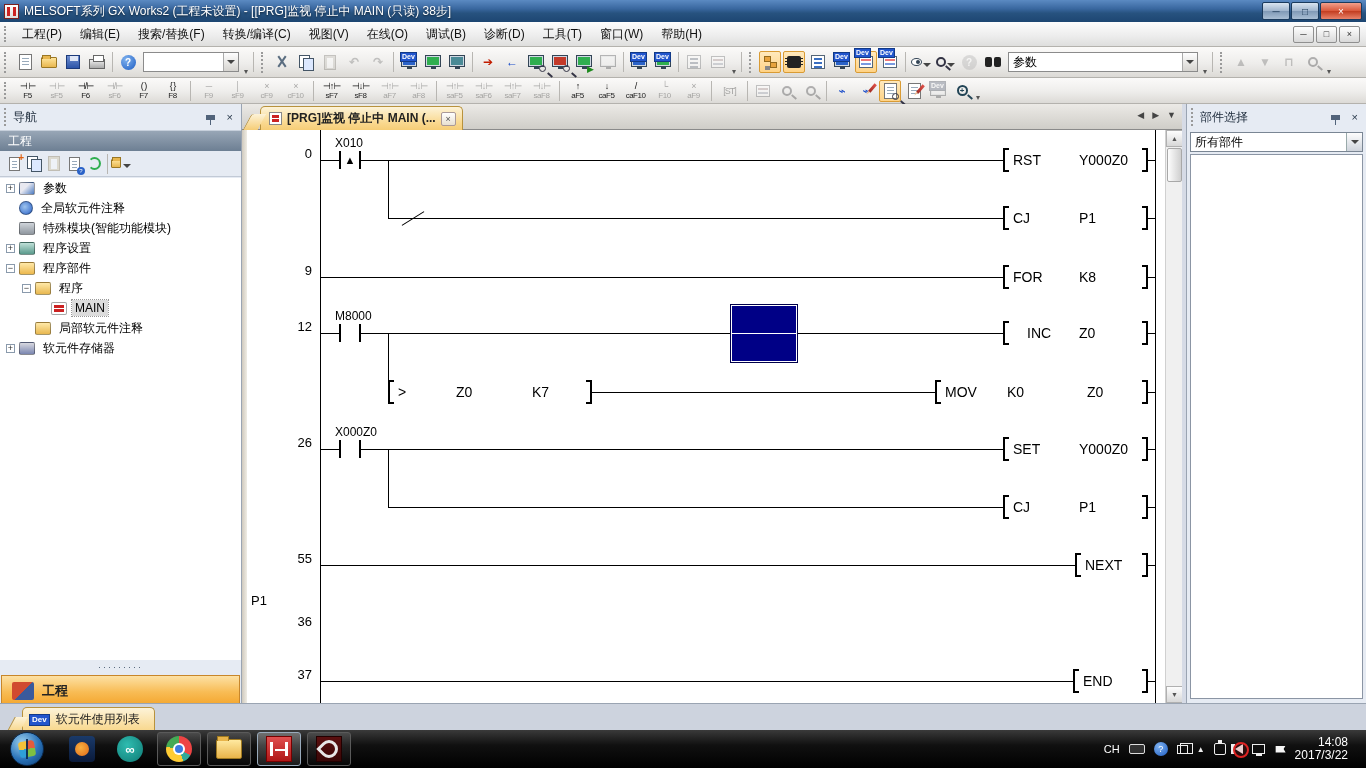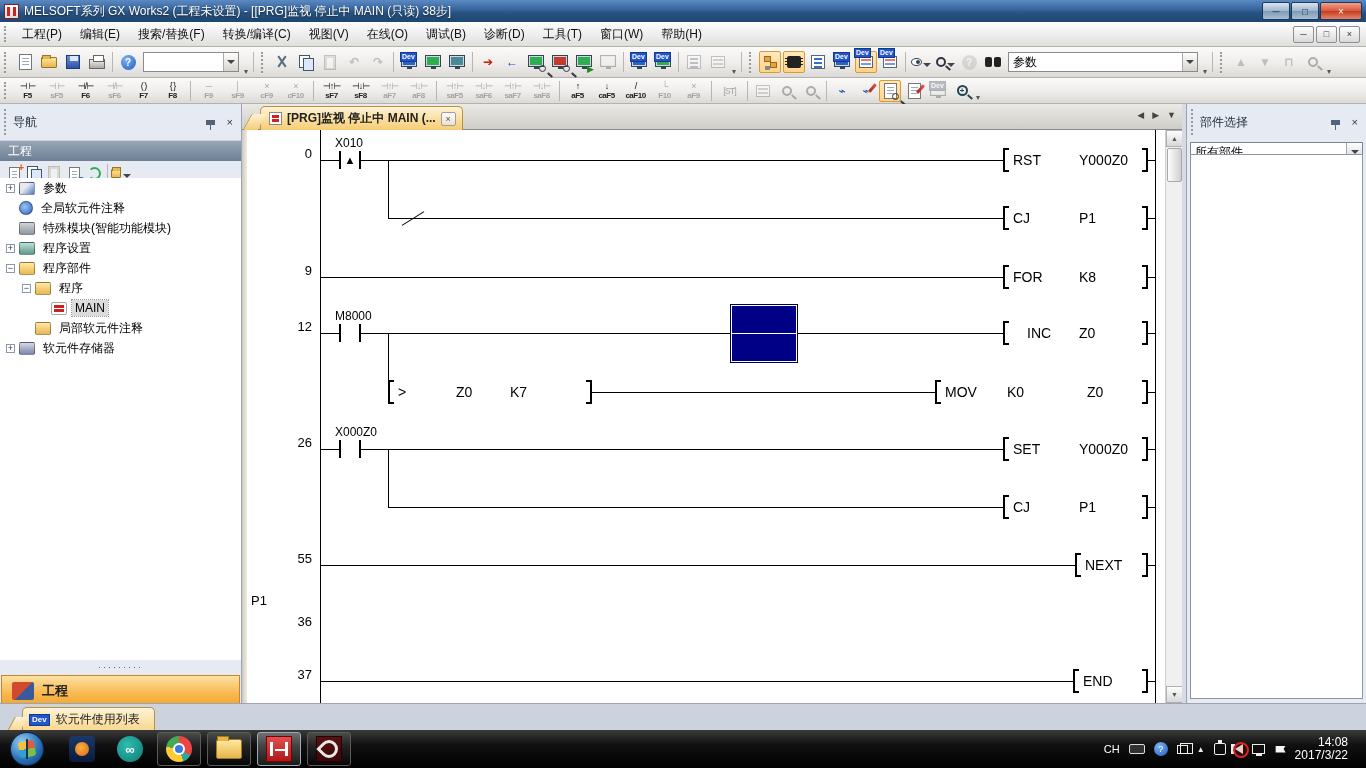--- a/index.html
+++ b/index.html
@@ -89,26 +89,26 @@
   .combo{height:20px;background:#fff;border:1px solid #8b8b8b;display:flex;align-items:center;font-size:12px;margin:0 3px;}
   .combo .ctext{flex:1;padding:0 4px;white-space:nowrap;overflow:hidden;}
   .combo .cbtn{width:15px;height:100%;background:linear-gradient(#fefefe,#d6d4d0);border-left:1px solid #aaa;display:flex;align-items:center;justify-content:center;}
   .tri{width:0;height:0;border:4px solid transparent;border-top:4px solid #444;margin-top:4px;}
   .ovf{font-size:8px;color:#555;padding:0 2px;align-self:flex-end;line-height:10px;}
 
   
   .lbtn{width:27px;height:23px;margin:0 1px;display:flex;flex-direction:column;align-items:center;justify-content:center;
     border:1px solid transparent;border-radius:2px;flex:0 0 auto;}
   .lbtn .lsym{font-size:9px;line-height:10px;color:#111;letter-spacing:-1px;white-space:nowrap;}
-  .lbtn .llab{font-size:8px;line-height:9px;color:#222;font-weight:bold;letter-spacing:-.5px;}
+  .lbtn .llab{font-size:8px;line-height:9px;color:#222;font-weight:normal;letter-spacing:-.5px;}
   .lbtn.dis{opacity:.35;}
 
   
   .nav-panel{position:absolute;left:0;top:104px;width:242px;height:599px;background:#e6ebf3;border-right:1px solid #9aa4b2;}
-  .panel-title{height:36px;display:flex;align-items:center;font-size:12px;color:#1c2a3a;padding-right:4px;}
+  .panel-title{height:26px;display:flex;align-items:center;font-size:12px;color:#1c2a3a;padding-right:4px;}
   .panel-title .cap{flex:1;}
   .pin{position:relative;width:9px;height:5px;background:#51637a;margin-right:8px;}
   .pin::after{content:'';position:absolute;left:4px;top:5px;width:1px;height:5px;background:#51637a;}
   .small-x{font-size:11px;color:#2a3a4c;padding:0 4px;}
   .nav-section{height:21px;background:linear-gradient(#98a6b6,#6d7f93);color:#fff;font-size:12px;display:flex;align-items:center;padding:0 8px;border-top:1px solid #c6cfdb;}
   .nav-tools{height:26px;display:flex;align-items:center;padding:0 4px;border-bottom:1px solid #c2cad6;}
   .nti{width:20px;height:20px;display:flex;align-items:center;justify-content:center;position:relative;}
   .plus-badge{position:absolute;right:0;top:-2px;color:#e06010;font-weight:bold;font-size:10px;}
   .refr{width:13px;height:13px;border:2px solid #2fae4f;border-radius:50%;border-left-color:transparent;position:relative;}
   .infoi{position:absolute;right:-1px;bottom:-1px;width:8px;height:8px;border-radius:50%;background:#2a62c8;color:#fff;font-size:6px;display:flex;align-items:center;justify-content:center;}
@@ -753,21 +753,21 @@
       <div class="instr" style="left:761px;top:191px;width:145px;">
         <span class="brl"></span>
           <span class="t" style="left:24px;">INC</span>
           <span class="t" style="left:76px;">Z0</span>
           <span class="brr"></span>
       </div>
       <div class="instr" style="left:146px;top:250px;width:204px;">
         <span class="brl"></span>
           <span class="t" style="left:10px;">&gt;</span>
           <span class="t" style="left:68px;">Z0</span>
-          <span class="t" style="left:122px;">K7</span>
+          <span class="t" style="left:144px;">K7</span>
           <span class="brr"></span>
       </div>
       <div class="instr" style="left:693px;top:250px;width:213px;">
         <span class="brl"></span>
           <span class="t" style="left:10px;">MOV</span>
           <span class="t" style="left:72px;">K0</span>
           <span class="t" style="left:152px;">Z0</span>
           <span class="brr"></span>
       </div>
       <div class="instr" style="left:761px;top:307px;width:145px;">

